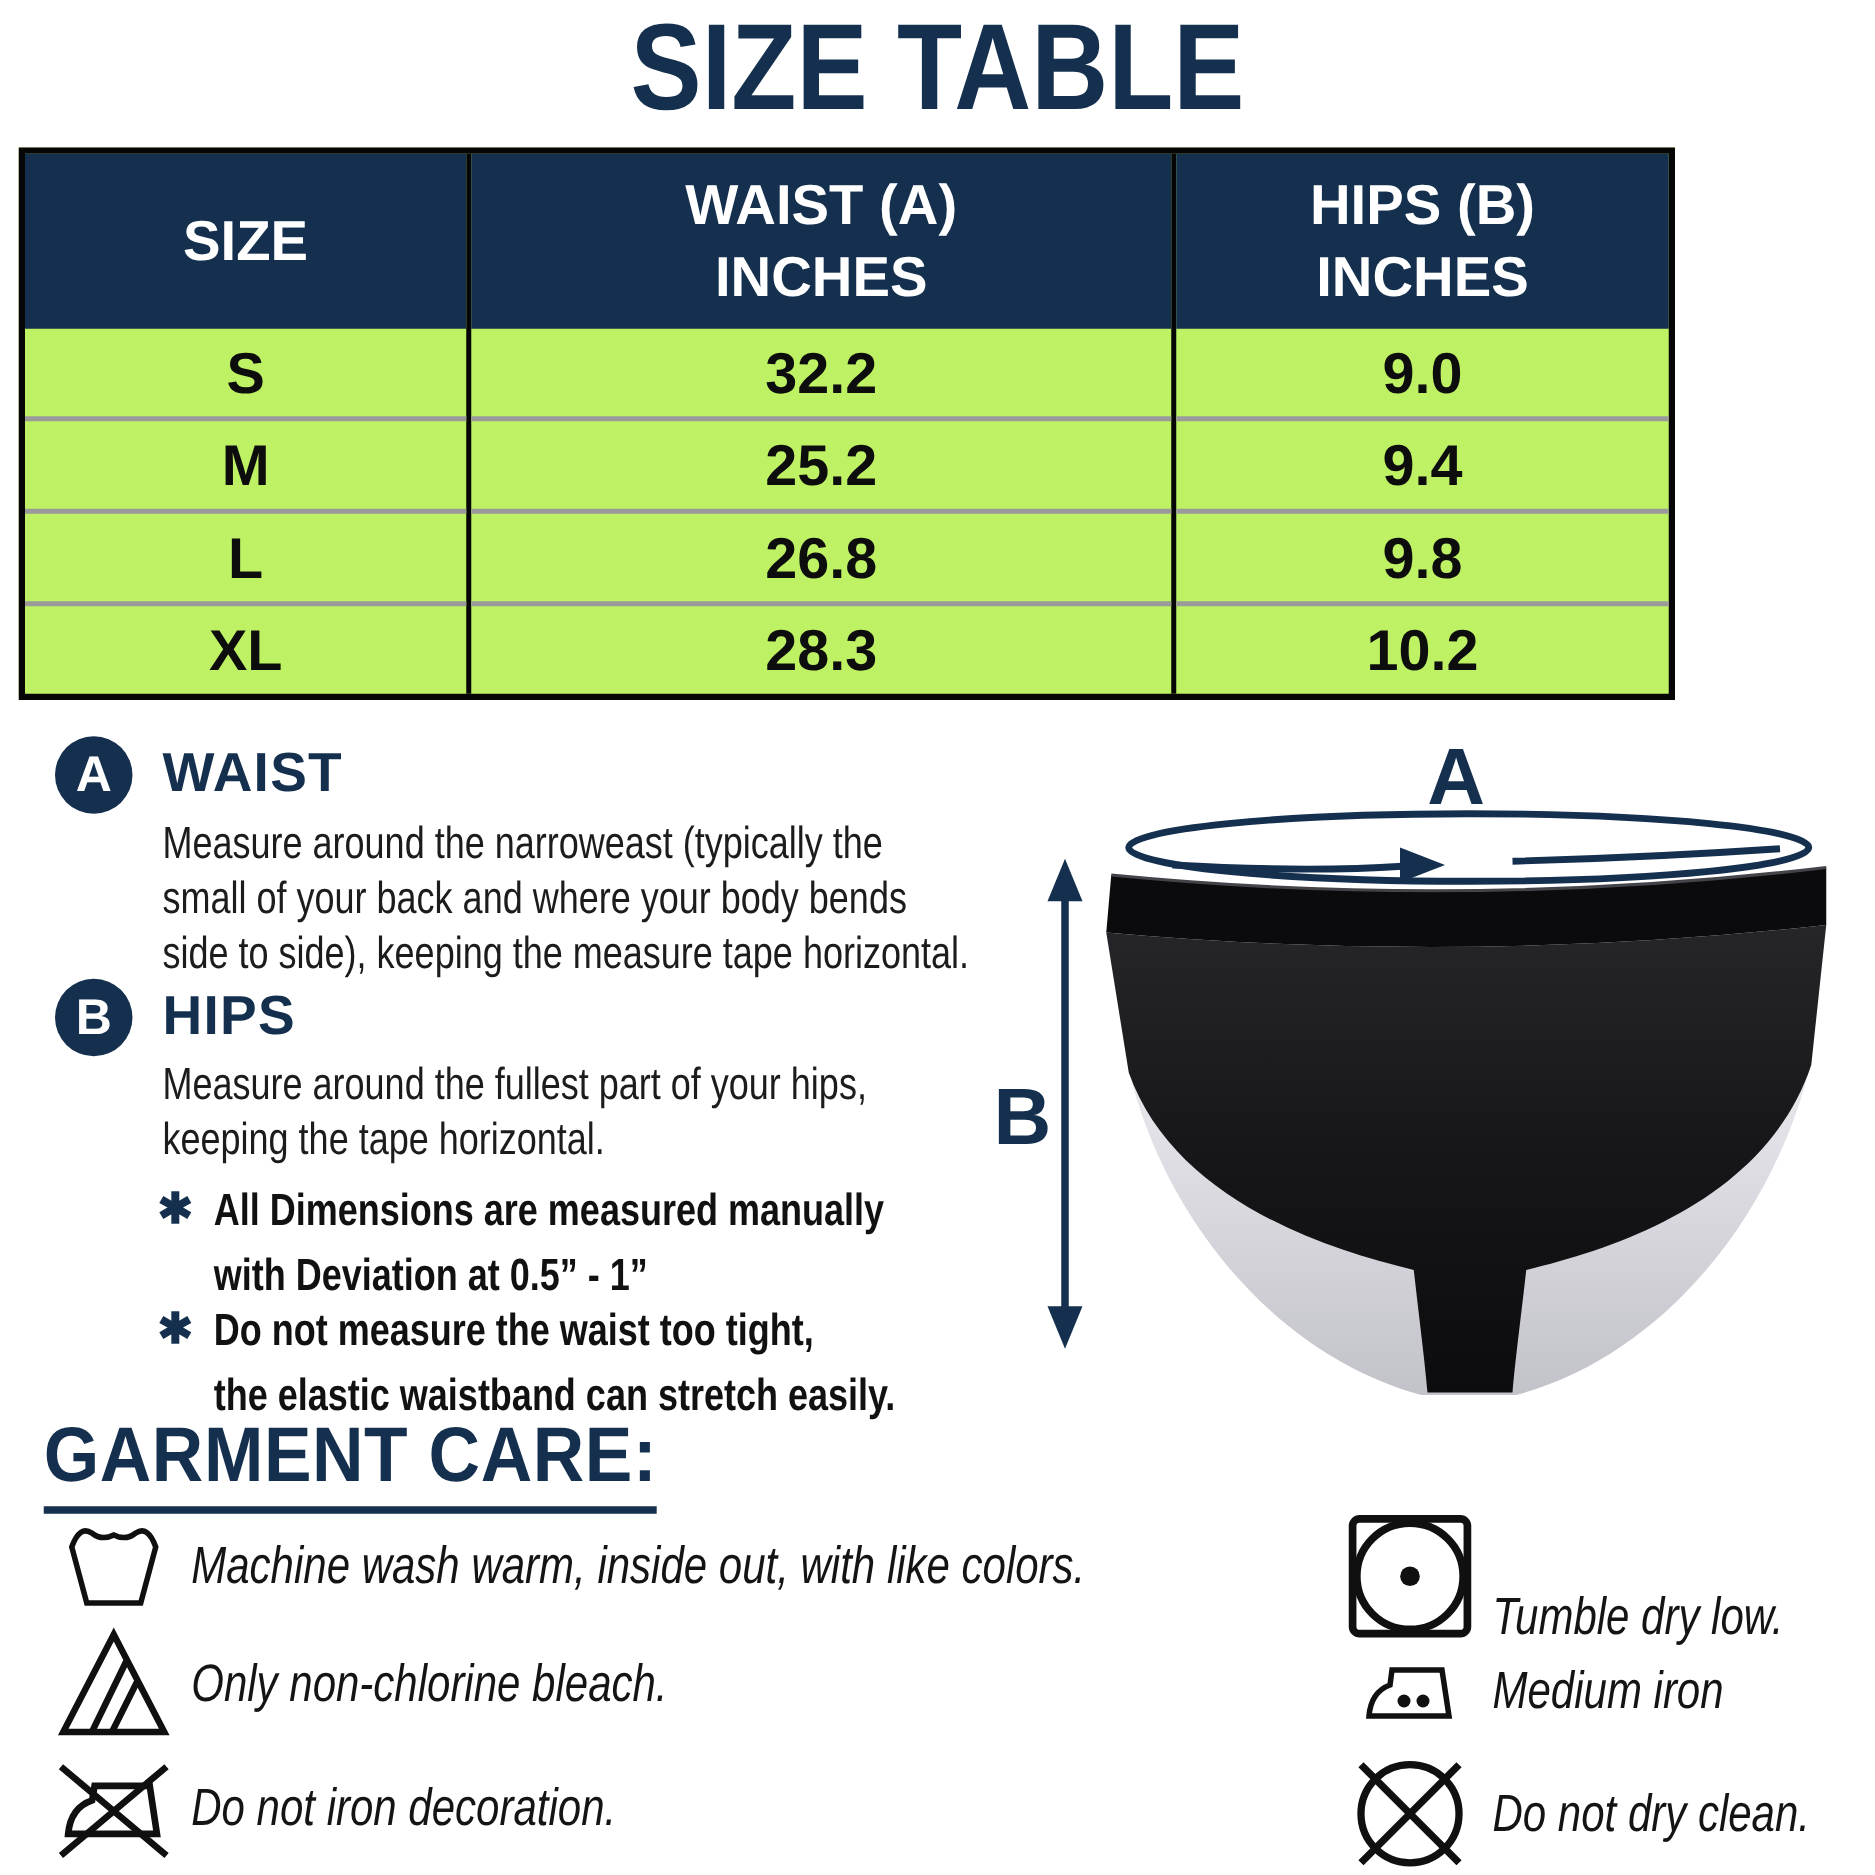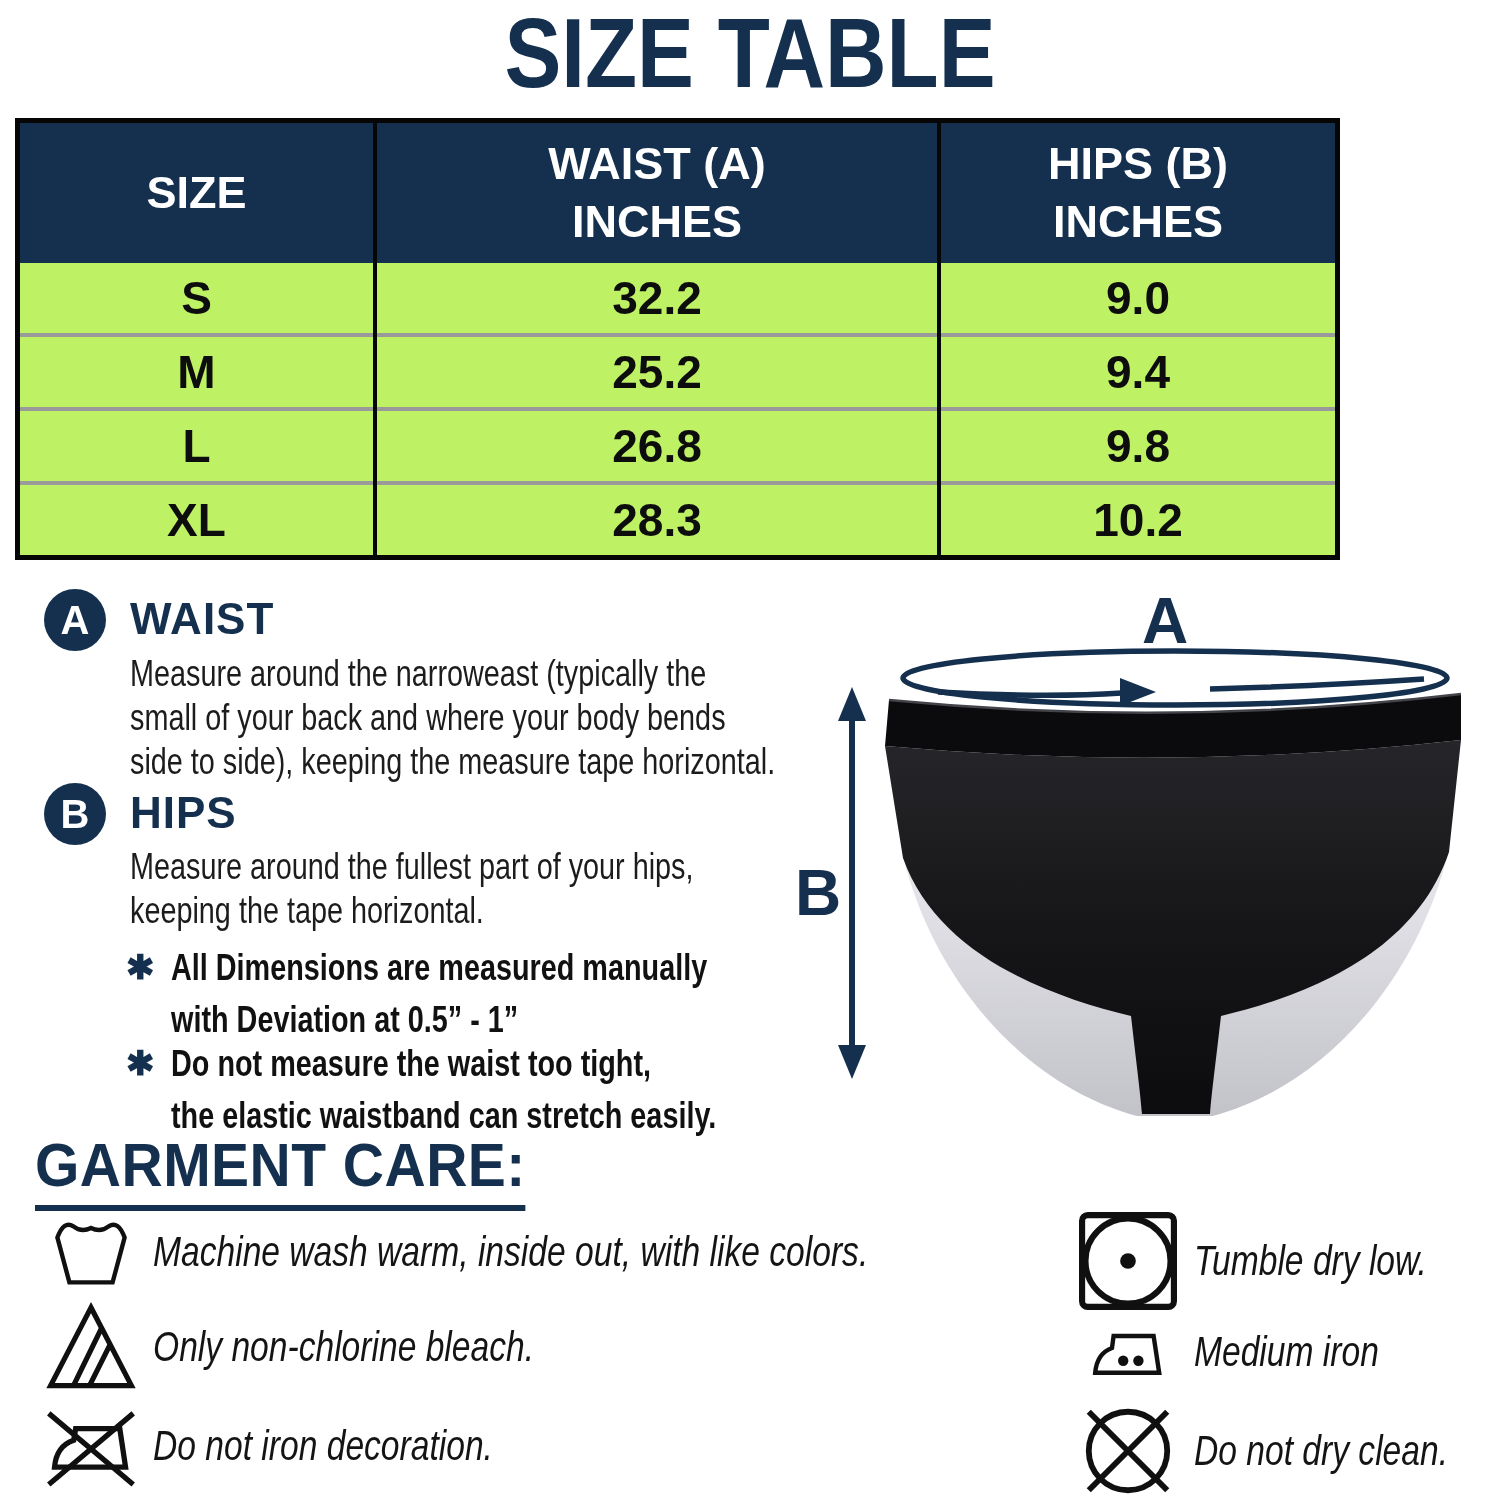--- a/index.html
+++ b/index.html
@@ -167,21 +167,21 @@
   <div class="care-row" style="left:28px;top:1398px;">
     <span class="care-icon" style="width:125px;">
       <svg width="106" height="96" viewBox="0 0 100 100" class="cicon">
         <path d="M34,32 L80,32 L86,72 L12,72 Q14,50 32,44 L34,32 Z"></path>
         <path d="M6,16 L94,90 M94,16 L6,90"></path>
       </svg>
     </span>
     <span class="care-text">Do not iron decoration.</span>
   </div>
 
-  <div class="care-row" style="left:1062px;top:1205px;">
+  <div class="care-row" style="left:1062px;top:1205px;align-items:flex-end;">
     <span class="care-icon" style="width:132px;">
       <svg width="112" height="112" viewBox="0 0 100 100" class="cicon">
         <rect x="9" y="9" width="82" height="82" rx="5"></rect>
         <circle cx="50" cy="50" r="38"></circle>
         <circle cx="50" cy="50" r="7" fill="#101010" stroke="none"></circle>
       </svg>
     </span>
     <span class="care-text">Tumble dry low.</span>
   </div>
   <div class="care-row" style="left:1062px;top:1312px;">

